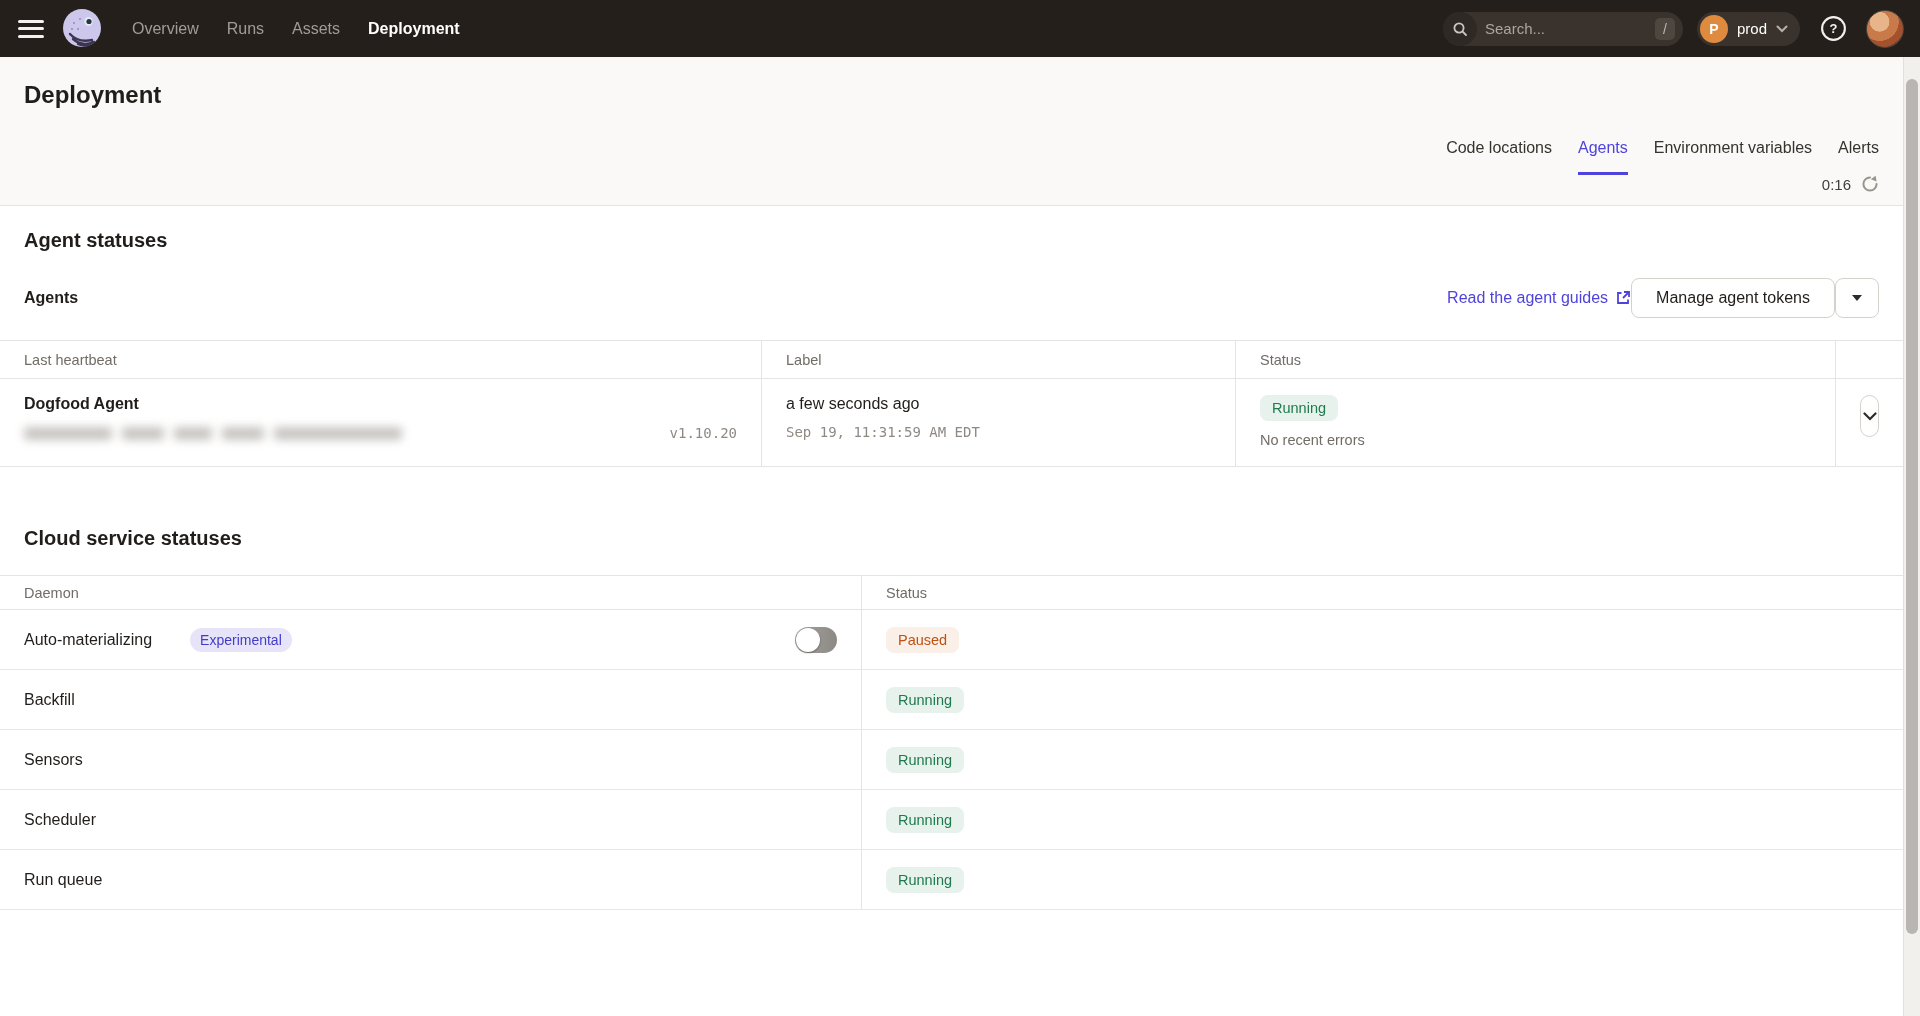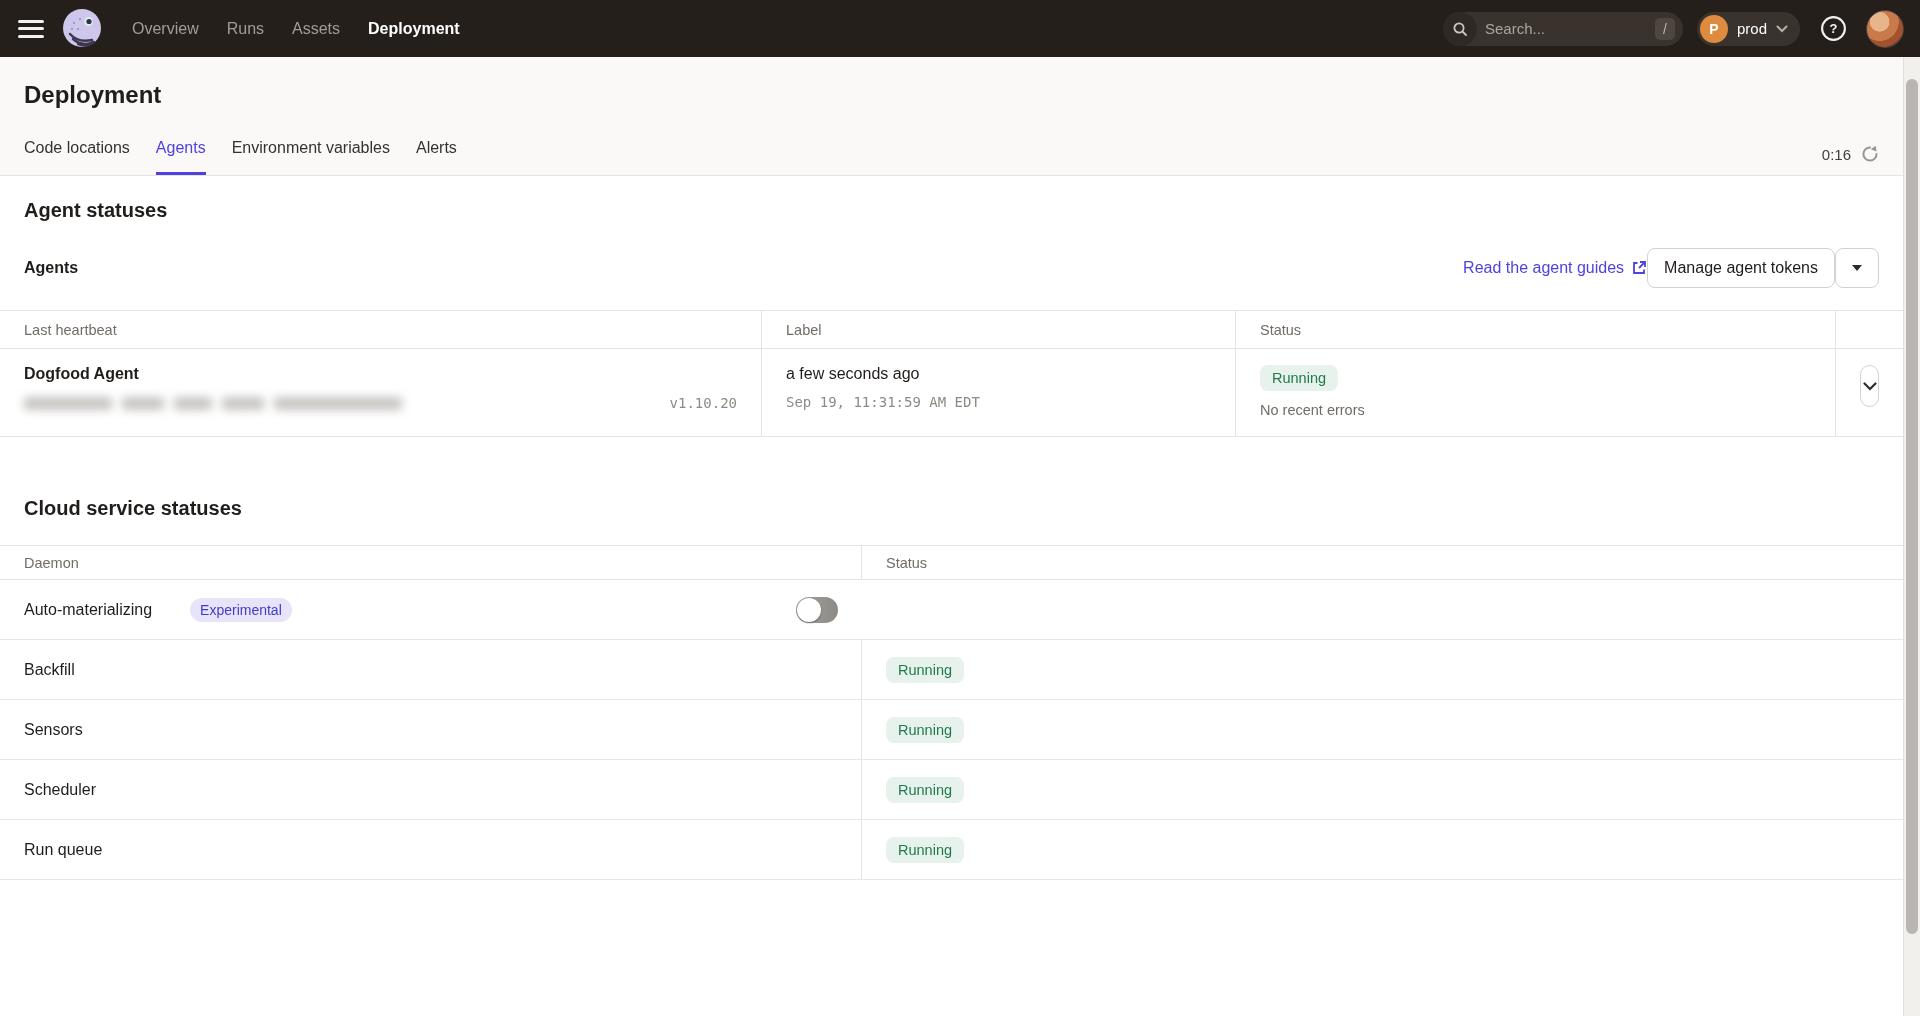--- a/index.html
+++ b/index.html
@@ -35,41 +35,41 @@
 
   .help-btn { width:30px; height:30px; margin:0 4px; display:flex; align-items:center;
     justify-content:center; cursor:pointer; }
   .user-avatar { width:38px; height:38px; border-radius:50%; cursor:pointer;
     background:radial-gradient(circle at 35% 30%, #e8b48a 0 28%, #c97a4a 29% 55%, #a4512e 56% 75%, #7e3c2a 76% 100%);
     border:1px solid #4a443e; }
 
   
   .page-head { background:#faf9f7; border-bottom:1px solid #e6e4e0; padding:24px 24px 0; }
   .page-title { font-size:24px; font-weight:600; color:#211d1a; margin-bottom:30px; }
-  .tabs-row { display:flex; align-items:flex-end; }
+  .tabs-row { display:flex; align-items:flex-end;flex-direction:column; }
   .tabs { display:flex; gap:26px; }
   .tab { font-size:16px; font-weight:500; color:#36322e; padding-bottom:15px;
     border-bottom:3px solid transparent; cursor:pointer; }
   .tab.active { color:#4f43dd; border-bottom-color:#4f43dd; }
   .refresh-area { margin-left:auto; display:flex; align-items:center; gap:10px;
     padding-bottom:12px; color:#404040; font-size:15px; }
   .refresh-icon { cursor:pointer; display:flex; }
 
   
   .content { background:#fff; width:1903px; }
   .section-pad { padding:0 24px; }
   .h2 { font-size:20px; font-weight:600; color:#211d1a; }
   .agents-heading { padding-top:23px; }
   .agents-toolbar { display:flex; align-items:center; margin-top:26px; height:40px; }
   .sub-h { font-size:16px; font-weight:700; color:#211d1a; }
   .toolbar-right { margin-left:auto; display:flex; align-items:center; }
   .guide-link { color:#4f43dd; font-size:16px; display:flex; align-items:center; gap:7px;
     cursor:pointer; }
   .btn { background:#fff; border:1px solid #d5d2ce; border-radius:8px; height:40px;
-    font-size:16px; font-weight:500; color:#211d1a; padding:0 16px; cursor:pointer;
+    font-size:16px; font-weight:500; color:#211d1a; padding:0 24px; cursor:pointer;
     font-family:"Liberation Sans",sans-serif; }
   .btn-caret { width:44px; height:40px; display:flex; align-items:center;
     justify-content:center; padding:0; }
   .caret-down { width:0; height:0; border-left:5px solid transparent;
     border-right:5px solid transparent; border-top:6px solid #2e2b28; }
 
   
   .agents-table { margin-top:22px; width:100%; border-top:1px solid #e6e4e0;
     border-bottom:1px solid #e6e4e0; }
   .at-row { display:grid; grid-template-columns:762px 474px 600px 1fr; }
@@ -273,20 +273,23 @@
     </div>
 
     <div class="ct-row ct-body">
       <div class="cell daemon-cell">
         <span class="daemon-name">Auto-materializing</span>
         <span class="badge-exp">Experimental</span>
         <span class="toggle">
             <span class="knob"></span>
           </span>
       </div>
+      <div class="cell">
+        <span class="pill pill-paused">Paused</span>
+      </div>
     </div>
 
     <div class="ct-row ct-body">
       <div class="cell daemon-cell">
         <span class="daemon-name">Backfill</span>
       </div>
       <div class="cell">
         <span class="pill pill-running">Running</span>
       </div>
     </div>

